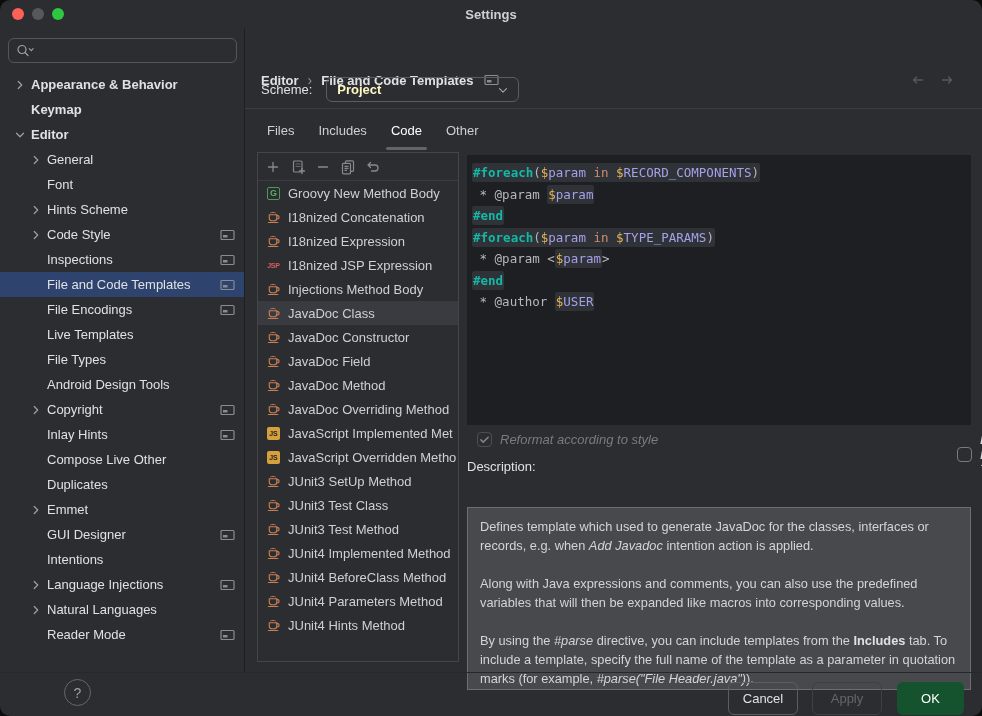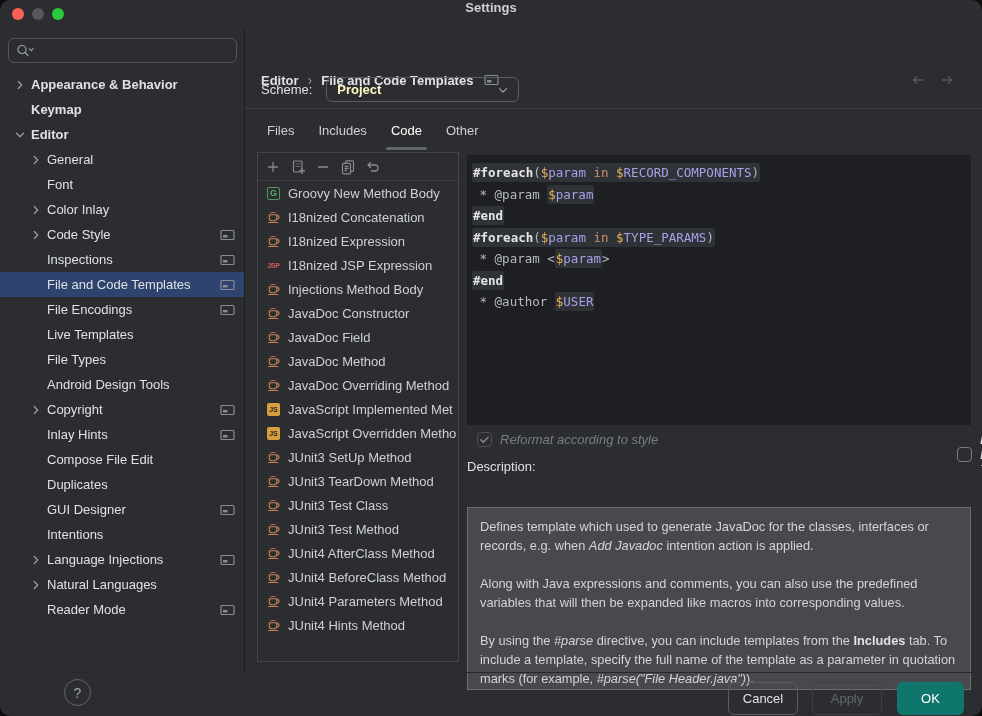--- a/index.html
+++ b/index.html
@@ -1,21 +1,21 @@
 <!DOCTYPE html>
 <html><head>
 <meta charset="utf-8">
 <style>
   * { margin:0; padding:0; box-sizing:border-box; }
   html,body { background:#0c0c0d; }
   body { font-family:"Liberation Sans","DejaVu Sans",sans-serif; width:982px; height:716px; overflow:hidden; }
   .window { position:relative; width:982px; height:716px; background:#2B2D30; border-radius:10px; overflow:hidden; }
 
   
-  .titlebar { position:absolute; top:0; left:0; right:0; height:28px; display:flex; align-items:flex-start; justify-content:center; }
+  .titlebar { position:absolute; top:0; left:0; right:0; height:28px; display:flex; align-items:center; justify-content:center; }
   .traffic { position:absolute; left:12px; top:8px; display:flex; gap:8px; }
   .dot { width:12px; height:12px; border-radius:50%; }
   .dot.close { background:#FE5F57; } .dot.min { background:#56585B; } .dot.zoom { background:#2BC840; }
   .wtitle { font-size:13px; font-weight:bold; color:#CED0D6; }
 
   .body { position:absolute; top:28px; left:0; right:0; bottom:44px; display:flex; }
 
   
   .sidebar { width:245px; flex:none; border-right:1px solid #1E1F22; position:relative;padding-left:16px; }
   .search-field { position:absolute; left:8px; top:10px; width:229px; height:25px; border:1px solid #53565C; border-radius:6px; display:flex; align-items:center; padding-left:7px; }
@@ -56,21 +56,21 @@
   .tpl-row.selected { background:#393B40; }
   .tpl-icon { width:15px; height:15px; flex:none; margin-right:7px; display:flex; align-items:center; justify-content:center; }
   .ic-groovy { width:13px; height:13px; border:1.5px solid #4D9B57; border-radius:2px; color:#5BAE63; font-size:9px; font-weight:bold; display:flex; align-items:center; justify-content:center; }
   .ic-js { width:13px; height:13px; background:#D6A13D; border-radius:2px; color:#1E1F22; font-size:7px; font-weight:bold; display:flex; align-items:center; justify-content:center; }
   .ic-jsp { color:#DB5C5C; font-size:7px; font-weight:bold; letter-spacing:-0.2px; }
 
   
   .editor { position:absolute; left:222px; top:127px; width:504px; height:270px; background:#1E1F22; padding:7px 0 0 5px; font-family:"DejaVu Sans Mono","Liberation Mono",monospace; font-size:12.5px; overflow:hidden; }
   .code-line { height:21.5px; line-height:21.5px; white-space:pre; }
   .tok-box { background:#2F3237; border-radius:2px; padding:2px 1px; }
-  .c-directive { color:#e5e5e5; font-weight:bold; }
+  .c-directive { color:#14b8a6; font-weight:bold; }
   .c-plain { color:#B4B8BE; }
   .c-variable { color:#A6A0E8; }
   .c-dollar { color:#E8B457; }
   .c-keyword { color:#CF8E6D; }
 
   
   .opts-row { position:absolute; left:232px; top:404px; right:10px; height:18px; }
   .opt { display:flex; align-items:center;font-style:italic; }
   .opt2 { position:absolute; left:480px; top:0; }
   .cb { width:15px; height:15px; border-radius:4px; display:flex; align-items:center; justify-content:center; flex:none; }
@@ -85,21 +85,21 @@
   .desc-box p { margin:0 0 19px; }
   .desc-box em { font-style:italic; }
   .desc-box strong { font-weight:bold; color:#DEE0E2; }
 
   
   .bottombar { position:absolute; left:0; right:0; bottom:0; height:44px; border-top:1px solid #26282B; }
   .help-btn { position:absolute; left:64px; top:6px; width:27px; height:27px; border:1px solid #65686E; border-radius:50%; color:#9DA0A8; font-size:14px; display:flex; align-items:center; justify-content:center; }
   .btn { position:absolute; top:9px; height:33px; border-radius:6px; font-size:13px; display:flex; align-items:center; justify-content:center; }
   .btn.cancel { right:184px; width:70px; border:1px solid #5A5D63; color:#DFE1E5; }
   .btn.apply { right:100px; width:70px; border:1px solid #3E4043; color:#63666C;text-align:center; }
-  .btn.ok { right:18px; width:67px; background:#0f766e; color:#FFFFFF; }
+  .btn.ok { right:18px; width:67px; background:#14532d; color:#FFFFFF; }
 </style>
 </head>
 <body>
 
 <div class="window">
 
   <div class="titlebar">
     <div class="traffic">
       <span class="dot close"></span>
       <span class="dot min"></span>
@@ -151,21 +151,21 @@
           <div class="tree-row lvl1">
             <span class="chev"></span>
             <span class="lbl">Font</span>
           </div>
           <div class="tree-row lvl1">
             <span class="chev">
               <svg width="14" height="14" viewBox="0 0 16 16" fill="none" stroke="#9DA0A8" stroke-width="1.4" stroke-linecap="round" stroke-linejoin="round">
                 <path d="M6 4l4 4-4 4"></path>
               </svg>
             </span>
-            <span class="lbl">Color Inlay</span>
+            <span class="lbl">Hints Scheme</span>
           </div>
           <div class="tree-row lvl1">
             <span class="chev">
               <svg width="14" height="14" viewBox="0 0 16 16" fill="none" stroke="#9DA0A8" stroke-width="1.4" stroke-linecap="round" stroke-linejoin="round">
                 <path d="M6 4l4 4-4 4"></path>
               </svg>
             </span>
             <span class="lbl">Code Style</span>
             <span class="screen">
               <svg width="15" height="12" viewBox="0 0 15 12">
@@ -235,25 +235,33 @@
             <span class="lbl">Inlay Hints</span>
             <span class="screen">
               <svg width="15" height="12" viewBox="0 0 15 12">
                 <rect x="1" y="1.5" width="13" height="9" rx="1" fill="none" stroke="#898C92" stroke-width="1.2"></rect>
                 <rect x="3" y="6" width="4.5" height="2.5" fill="#898C92"></rect>
               </svg>
             </span>
           </div>
           <div class="tree-row lvl1">
             <span class="chev"></span>
-            <span class="lbl">Compose File Edit</span>
+            <span class="lbl">Compose Live Other</span>
           </div>
           <div class="tree-row lvl1">
             <span class="chev"></span>
             <span class="lbl">Duplicates</span>
+          </div>
+          <div class="tree-row lvl1">
+            <span class="chev">
+              <svg width="14" height="14" viewBox="0 0 16 16" fill="none" stroke="#9DA0A8" stroke-width="1.4" stroke-linecap="round" stroke-linejoin="round">
+                <path d="M6 4l4 4-4 4"></path>
+              </svg>
+            </span>
+            <span class="lbl">Emmet</span>
           </div>
           <div class="tree-row lvl1">
             <span class="chev"></span>
             <span class="lbl">GUI Designer</span>
             <span class="screen">
               <svg width="15" height="12" viewBox="0 0 15 12">
                 <rect x="1" y="1.5" width="13" height="9" rx="1" fill="none" stroke="#898C92" stroke-width="1.2"></rect>
                 <rect x="3" y="6" width="4.5" height="2.5" fill="#898C92"></rect>
               </svg>
             </span>
@@ -414,20 +422,31 @@
               <span class="tpl-icon">
                 <svg width="15" height="15" viewBox="0 0 16 16" fill="none" stroke="#C97F54" stroke-width="1.2" stroke-linecap="round">
                   <path d="M3.5 5h8v3.5a3 3 0 0 1-3 3h-2a3 3 0 0 1-3-3z"></path>
                   <path d="M11.5 6h.7a1.8 1.8 0 0 1 0 3.6h-.9"></path>
                   <path d="M2.5 13.3h10"></path>
                   <path d="M5 3c.8-.7 4.2-.7 5 0" stroke-width="1"></path>
                 </svg>
               </span>
               <span>Injections Method Body</span>
             </div>
+            <div class="tpl-row selected">
+              <span class="tpl-icon">
+                <svg width="15" height="15" viewBox="0 0 16 16" fill="none" stroke="#C97F54" stroke-width="1.2" stroke-linecap="round">
+                  <path d="M3.5 5h8v3.5a3 3 0 0 1-3 3h-2a3 3 0 0 1-3-3z"></path>
+                  <path d="M11.5 6h.7a1.8 1.8 0 0 1 0 3.6h-.9"></path>
+                  <path d="M2.5 13.3h10"></path>
+                  <path d="M5 3c.8-.7 4.2-.7 5 0" stroke-width="1"></path>
+                </svg>
+              </span>
+              <span>JavaDoc Class</span>
+            </div>
             <div class="tpl-row">
               <span class="tpl-icon">
                 <svg width="15" height="15" viewBox="0 0 16 16" fill="none" stroke="#C97F54" stroke-width="1.2" stroke-linecap="round">
                   <path d="M3.5 5h8v3.5a3 3 0 0 1-3 3h-2a3 3 0 0 1-3-3z"></path>
                   <path d="M11.5 6h.7a1.8 1.8 0 0 1 0 3.6h-.9"></path>
                   <path d="M2.5 13.3h10"></path>
                   <path d="M5 3c.8-.7 4.2-.7 5 0" stroke-width="1"></path>
                 </svg>
               </span>
               <span>JavaDoc Constructor</span>
@@ -490,31 +509,20 @@
             </div>
             <div class="tpl-row">
               <span class="tpl-icon">
                 <svg width="15" height="15" viewBox="0 0 16 16" fill="none" stroke="#C97F54" stroke-width="1.2" stroke-linecap="round">
                   <path d="M3.5 5h8v3.5a3 3 0 0 1-3 3h-2a3 3 0 0 1-3-3z"></path>
                   <path d="M11.5 6h.7a1.8 1.8 0 0 1 0 3.6h-.9"></path>
                   <path d="M2.5 13.3h10"></path>
                   <path d="M5 3c.8-.7 4.2-.7 5 0" stroke-width="1"></path>
                 </svg>
               </span>
-              <span>JUnit3 TearDown Method</span>
-            </div>
-            <div class="tpl-row">
-              <span class="tpl-icon">
-                <svg width="15" height="15" viewBox="0 0 16 16" fill="none" stroke="#C97F54" stroke-width="1.2" stroke-linecap="round">
-                  <path d="M3.5 5h8v3.5a3 3 0 0 1-3 3h-2a3 3 0 0 1-3-3z"></path>
-                  <path d="M11.5 6h.7a1.8 1.8 0 0 1 0 3.6h-.9"></path>
-                  <path d="M2.5 13.3h10"></path>
-                  <path d="M5 3c.8-.7 4.2-.7 5 0" stroke-width="1"></path>
-                </svg>
-              </span>
               <span>JUnit3 Test Class</span>
             </div>
             <div class="tpl-row">
               <span class="tpl-icon">
                 <svg width="15" height="15" viewBox="0 0 16 16" fill="none" stroke="#C97F54" stroke-width="1.2" stroke-linecap="round">
                   <path d="M3.5 5h8v3.5a3 3 0 0 1-3 3h-2a3 3 0 0 1-3-3z"></path>
                   <path d="M11.5 6h.7a1.8 1.8 0 0 1 0 3.6h-.9"></path>
                   <path d="M2.5 13.3h10"></path>
                   <path d="M5 3c.8-.7 4.2-.7 5 0" stroke-width="1"></path>
                 </svg>
@@ -523,21 +531,21 @@
             </div>
             <div class="tpl-row">
               <span class="tpl-icon">
                 <svg width="15" height="15" viewBox="0 0 16 16" fill="none" stroke="#C97F54" stroke-width="1.2" stroke-linecap="round">
                   <path d="M3.5 5h8v3.5a3 3 0 0 1-3 3h-2a3 3 0 0 1-3-3z"></path>
                   <path d="M11.5 6h.7a1.8 1.8 0 0 1 0 3.6h-.9"></path>
                   <path d="M2.5 13.3h10"></path>
                   <path d="M5 3c.8-.7 4.2-.7 5 0" stroke-width="1"></path>
                 </svg>
               </span>
-              <span>JUnit4 AfterClass Method</span>
+              <span>JUnit4 Implemented Method</span>
             </div>
             <div class="tpl-row">
               <span class="tpl-icon">
                 <svg width="15" height="15" viewBox="0 0 16 16" fill="none" stroke="#C97F54" stroke-width="1.2" stroke-linecap="round">
                   <path d="M3.5 5h8v3.5a3 3 0 0 1-3 3h-2a3 3 0 0 1-3-3z"></path>
                   <path d="M11.5 6h.7a1.8 1.8 0 0 1 0 3.6h-.9"></path>
                   <path d="M2.5 13.3h10"></path>
                   <path d="M5 3c.8-.7 4.2-.7 5 0" stroke-width="1"></path>
                 </svg>
               </span>

